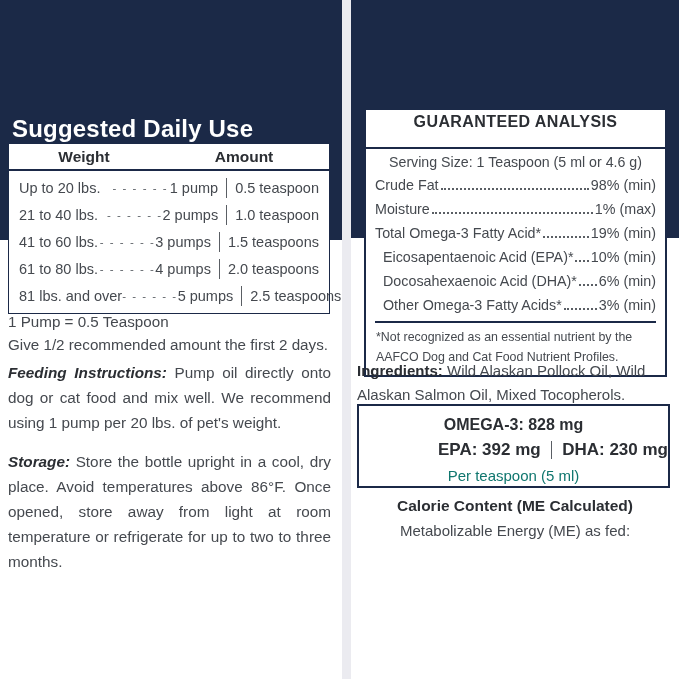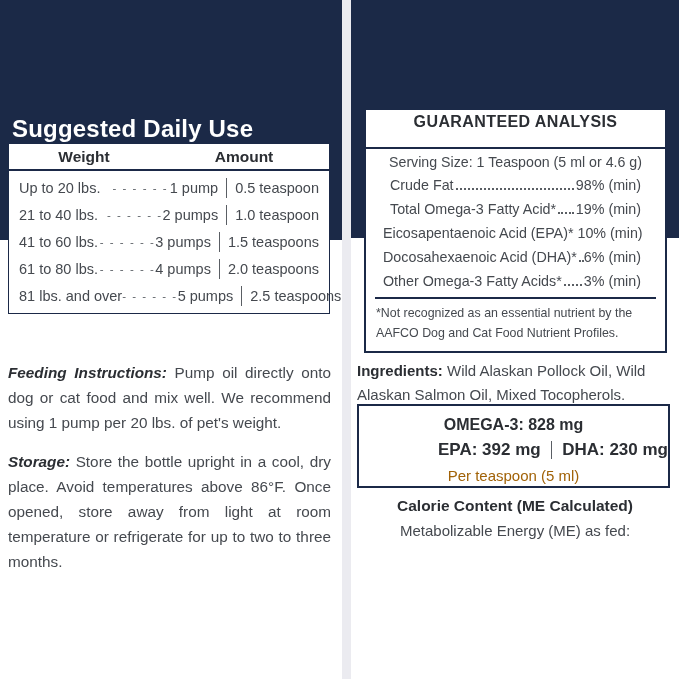--- a/index.html
+++ b/index.html
@@ -35,36 +35,36 @@
 
   
   .panel-right{position:absolute;left:351px;top:0;width:328px;height:679px;}
   .panel-right .navy-block{height:238px;}
   .ga-box{position:absolute;left:13px;top:108px;width:303px;background:#ffffff;
           border:2px solid #1b2947;box-sizing:border-box;}
   .ga-title{text-align:center;font-size:16px;font-weight:bold;color:#2b2e33;letter-spacing:.4px;
             padding:3px 0 16px;border-bottom:2px solid #1b2947;}
   .ga-serving{text-align:center;font-size:14.2px;color:#45494f;padding:5px 0 2px;}
   .ga-rows{padding:1px 0 0;}
-  .ga-row{display:flex;align-items:baseline;padding:0 24px;font-size:14.3px;color:#45494f;
+  .ga-row{display:flex;align-items:baseline;padding:0 9px;font-size:14.3px;color:#45494f;
           line-height:24px;white-space:nowrap;}
   .ga-row.indent{padding-left:17px;}
   .ga-name{flex:none;}
   .ga-leader{flex:1;border-bottom:2px dotted #5a5e64;margin:0 2px 4px;}
   .ga-val{flex:none;}
   .ga-sep{border-top:2px solid #1b2947;margin:4px 9px 0;}
   .ga-foot{font-size:12.4px;color:#45494f;line-height:19.5px;padding:5px 10px 8px;}
   .ingredients{position:absolute;left:6px;top:359px;width:315px;font-size:15px;color:#45494f;line-height:24px;}
   .ingredients .lead{font-weight:bold;color:#2b2e33;}
   .omega-box{position:absolute;left:6px;top:404px;width:313px;border:2px solid #1b2947;
              box-sizing:border-box;background:#ffffff;text-align:center;padding:8px 0 2px;}
   .omega-l1{font-size:16px;font-weight:bold;color:#2b2e33;margin:2px 0 6px;}
   .omega-l2{font-size:17px;font-weight:bold;color:#2b2e33;margin:0 0 7px;display:flex;justify-content:flex-end;align-items:center;gap:10px;}
   .o-bar{width:1.5px;height:18px;background:#5a5e64;display:inline-block;}
-  .omega-l3{font-size:15px;color:#a16207;}
+  .omega-l3{font-size:15px;color:#0f766e;}
   .calorie{position:absolute;left:0;top:497px;width:100%;text-align:center;color:#45494f;}
   .cal-title{font-size:15.5px;font-weight:bold;color:#2b2e33;margin-bottom:4px;}
   .cal-line{font-size:15px;line-height:23px;}
 </style>
 </head>
 <body>
 
 <div id="label">
 
   <div class="panel-left">
@@ -113,20 +113,24 @@
           <div class="t-row">
             <span class="t-w">81 lbs. and over</span>
             <span class="t-dash">- - - - - -</span>
             <span class="t-p">5 pumps</span>
             <span class="t-bar"></span>
             <span class="t-a">2.5 teaspoons</span>
           </div>
         </div>
     </div>
 
+    <div class="left-notes">
+      <div>1 Pump = 0.5 Teaspoon</div>
+      <div>Give 1/2 recommended amount the first 2 days.</div>
+    </div>
 
     <div class="left-para" id="feeding-para">
       <span class="lead">Feeding Instructions:</span><span> Pump oil directly onto dog or cat food and mix well. We recommend using 1 pump per 20 lbs. of pet's weight.</span>
     </div>
 
     <div class="left-para" id="storage-para">
       <span class="lead">Storage:</span><span> Store the bottle upright in a cool, dry place. Avoid temperatures above 86°F. Once opened, store away from light at room temperature or refrigerate for up to two to three months.</span>
     </div>
   </div>
 
@@ -139,20 +143,25 @@
       <div class="ga-title">GUARANTEED ANALYSIS</div>
       <div class="ga-serving">Serving Size: 1 Teaspoon (5 ml or 4.6 g)</div>
       <div class="ga-rows">
 
           <div class="ga-row">
             <span class="ga-name">Crude Fat</span>
             <span class="ga-leader"></span>
             <span class="ga-val">98% (min)</span>
           </div>
 
+          <div class="ga-row">
+            <span class="ga-name">Moisture</span>
+            <span class="ga-leader"></span>
+            <span class="ga-val">1% (max)</span>
+          </div>
 
           <div class="ga-row">
             <span class="ga-name">Total Omega-3 Fatty Acid*</span>
             <span class="ga-leader"></span>
             <span class="ga-val">19% (min)</span>
           </div>
 
           <div class="ga-row indent">
             <span class="ga-name">Eicosapentaenoic Acid (EPA)*</span>
             <span class="ga-leader"></span>

